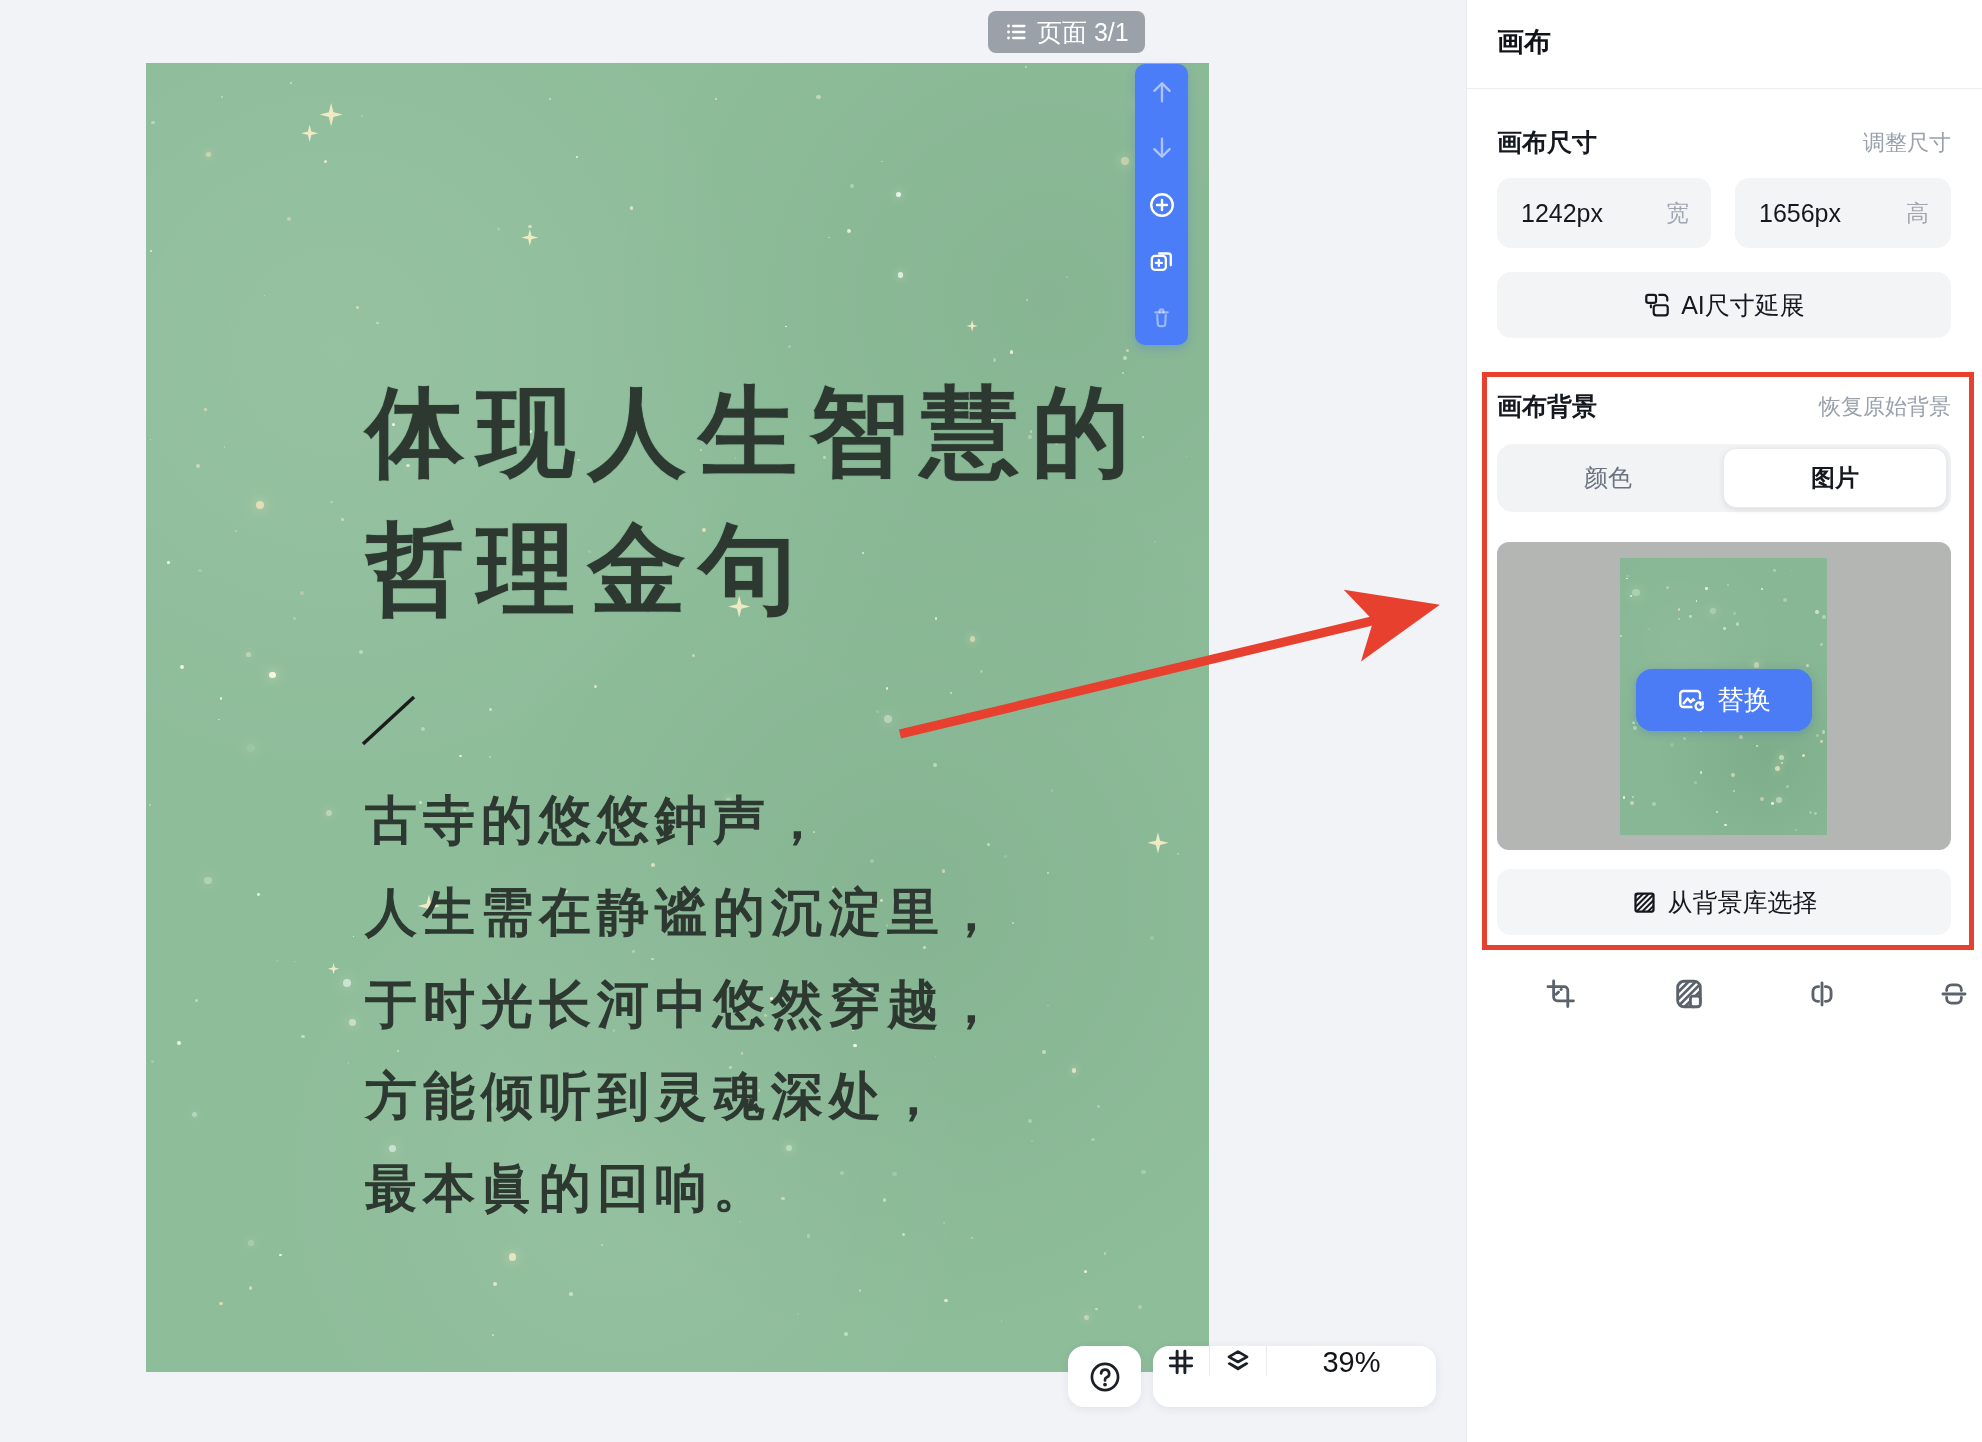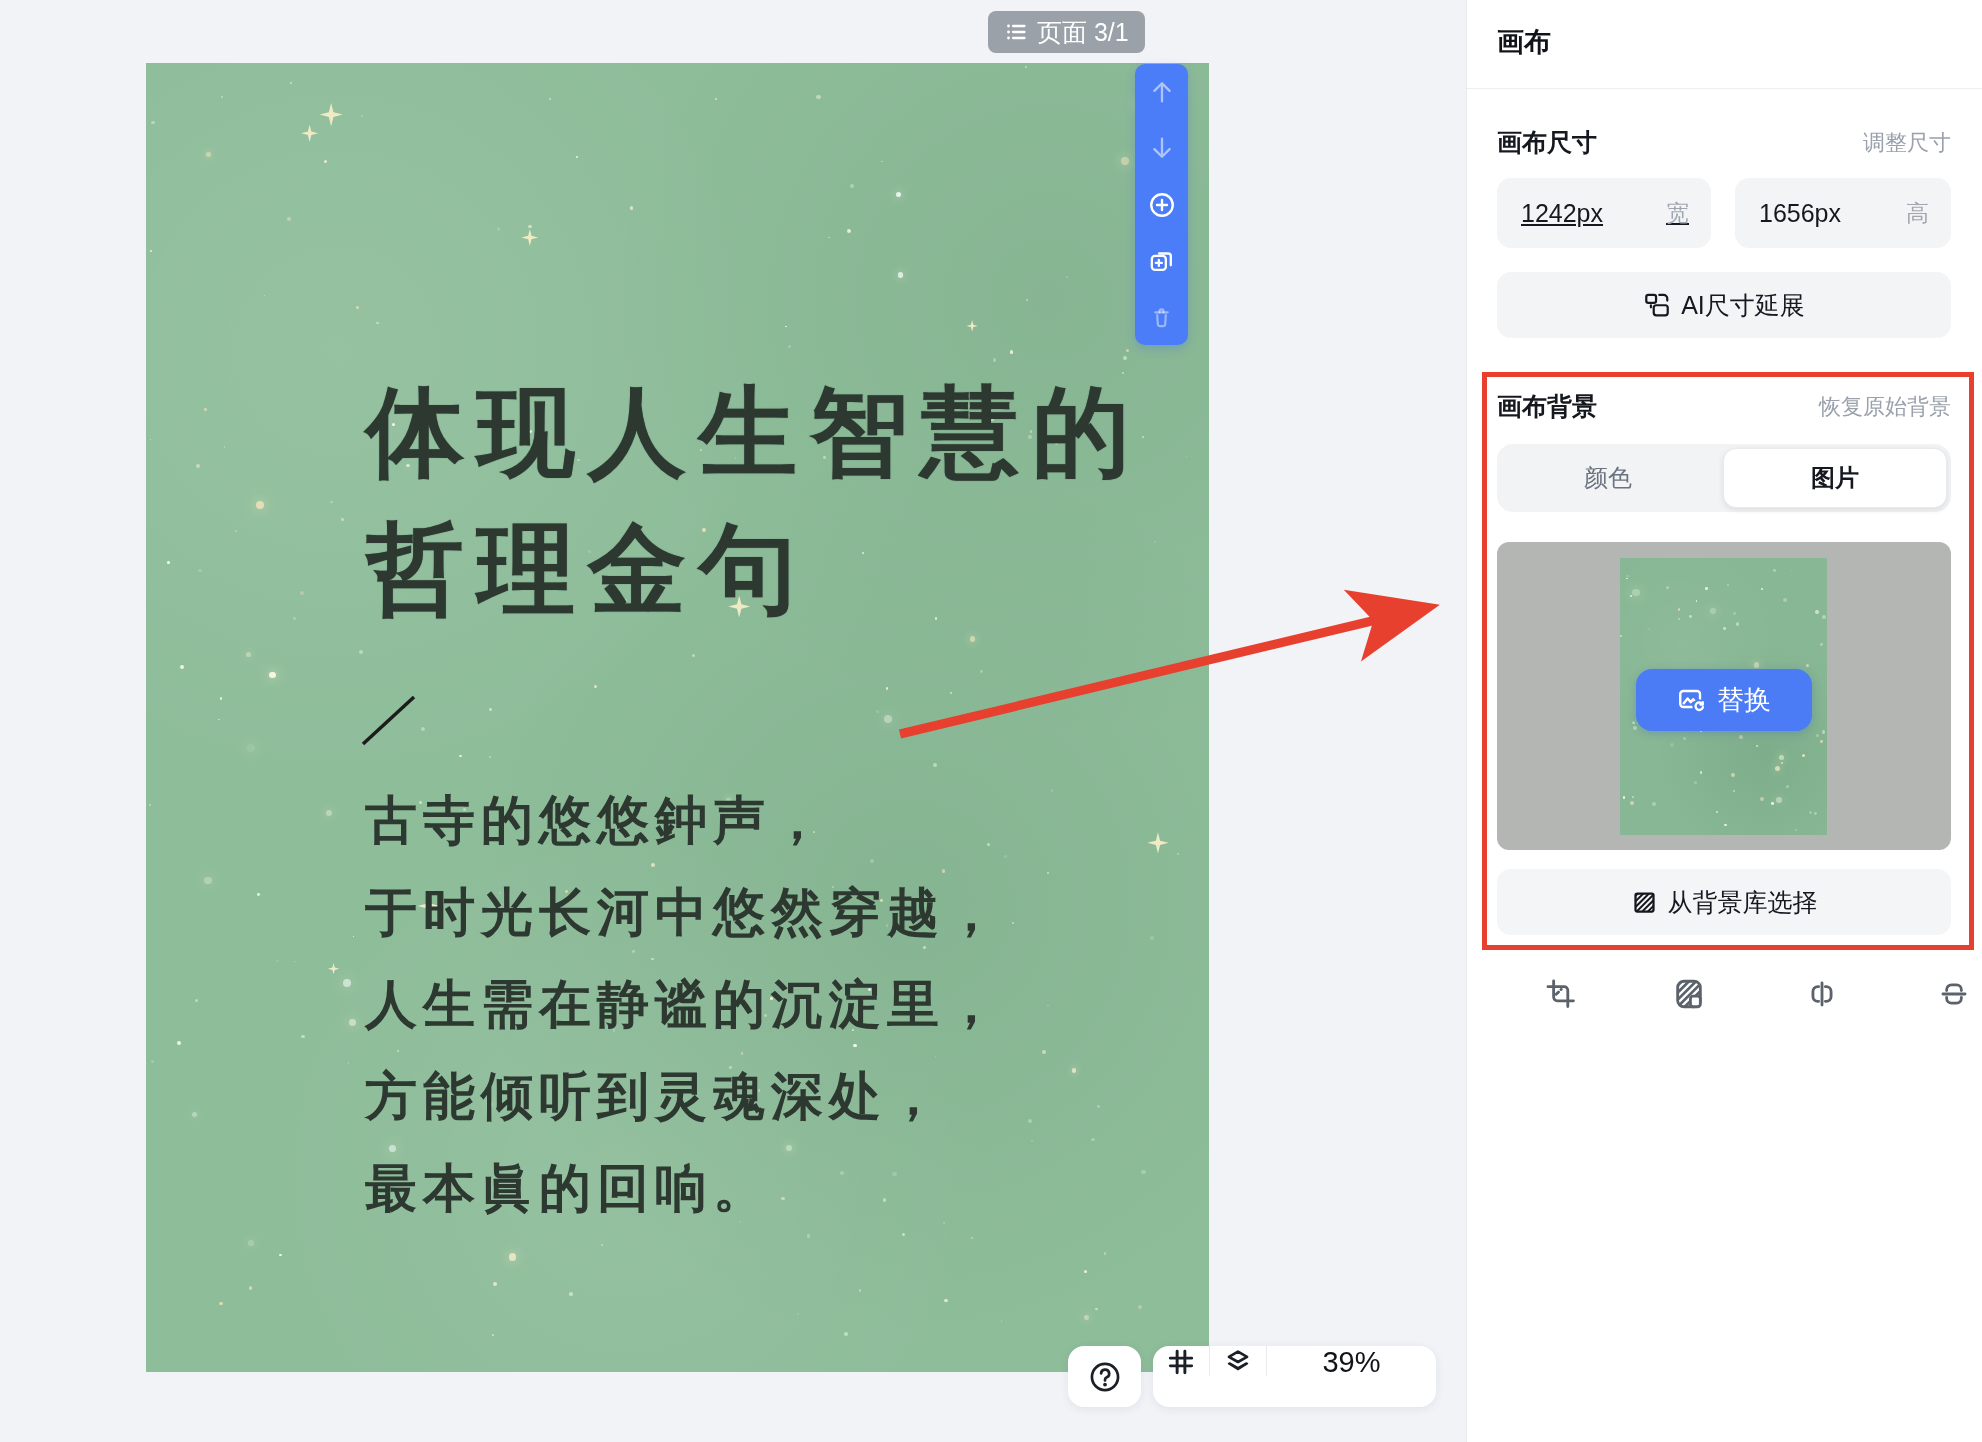--- a/index.html
+++ b/index.html
@@ -337,22 +337,22 @@
     </div>
   <div class="poster-title">
     <div>体现人生智慧的</div>
     <div>哲理金句</div>
   </div>
   <svg class="slash-svg" width="66" height="62" viewBox="0 0 66 62">
     <line x1="7" y1="53" x2="58" y2="6" stroke="#1c1c1c" stroke-width="3.5"></line>
   </svg>
   <div class="poster-body">
     <div>古寺的悠悠鈡声，</div>
+    <div>人生需在静谧的沉淀里，</div>
     <div>于时光长河中悠然穿越，</div>
-    <div>人生需在静谧的沉淀里，</div>
     <div>方能倾听到灵魂深处，</div>
     <div>最本眞的回响。</div>
   </div>
 </div>
 
 <div class="page-badge">
   <svg width="24" height="24" viewBox="0 0 24 24" fill="none" stroke="#fff" stroke-width="2.3" stroke-linecap="round">
     <circle cx="4.5" cy="6" r="1.4" fill="#fff" stroke="none"></circle>
     <circle cx="4.5" cy="12" r="1.4" fill="#fff" stroke="none"></circle>
     <circle cx="4.5" cy="18" r="1.4" fill="#fff" stroke="none"></circle>
@@ -398,21 +398,21 @@
 
 <div class="panel">
   <div class="panel-title">画布</div>
   <div class="panel-divider"></div>
 
   <div class="row-size-head">
     <span class="sec-label">画布尺寸</span>
     <span class="sec-action">调整尺寸</span>
   </div>
 
-  <div class="dim-input" style="left:30px;width:214px;text-decoration:underline;">
+  <div class="dim-input" style="left:30px;width:214px;">
     <input value="1242px" style="">
     <span class="dim-suffix">宽</span>
   </div>
   <div class="dim-input" style="left:268px;width:216px;">
     <input value="1656px" style="">
     <span class="dim-suffix">高</span>
   </div>
 
   <div class="btn-gray" style="top:272px;height:66px;">
     <svg width="28" height="28" viewBox="0 0 24 24" fill="none" stroke="#15181f" stroke-width="1.9" stroke-linecap="round" stroke-linejoin="round">

